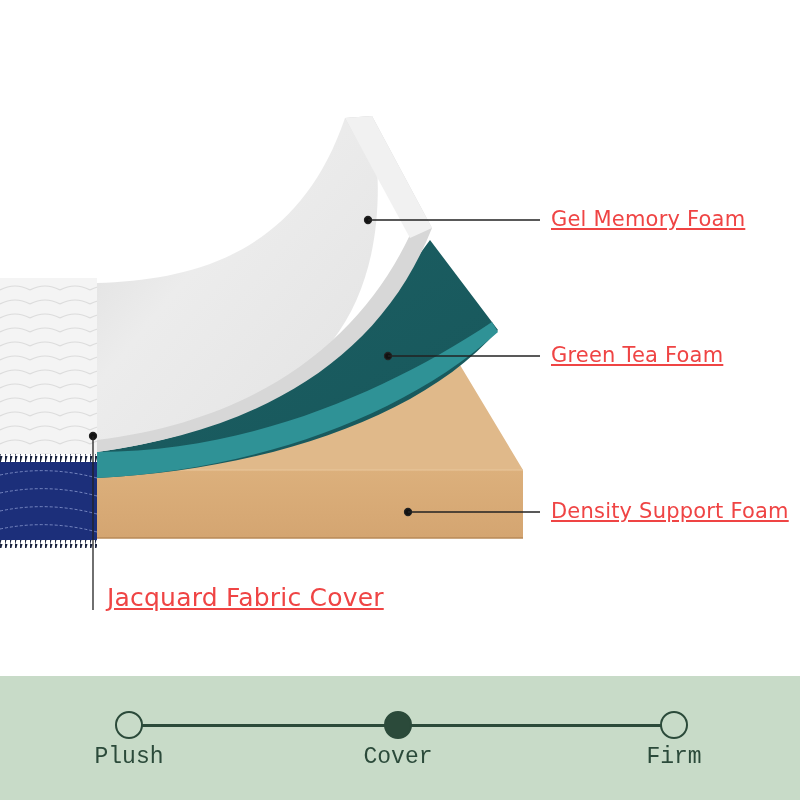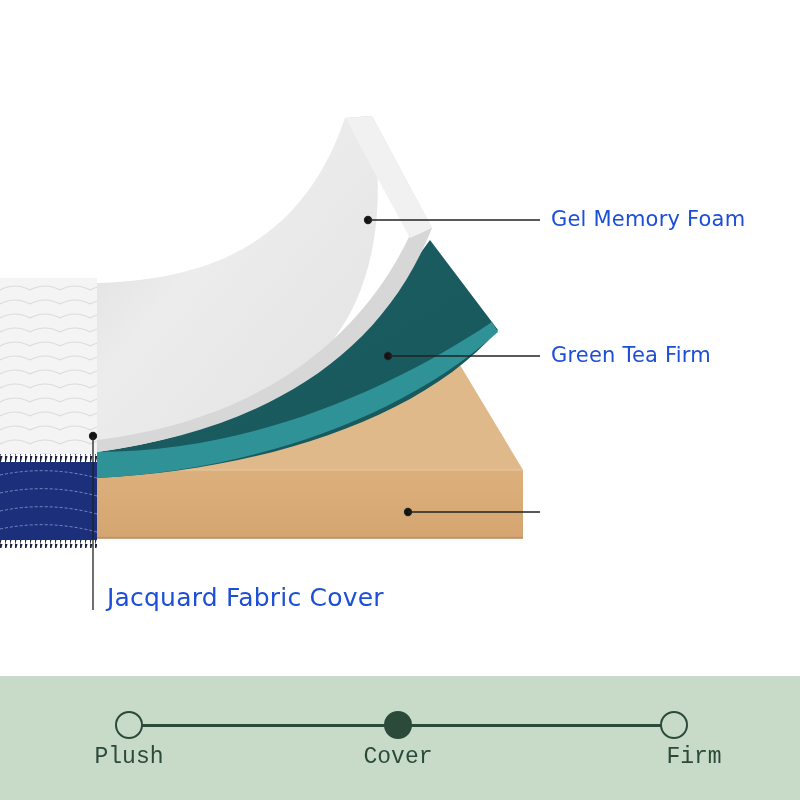--- a/index.html
+++ b/index.html
@@ -3,23 +3,24 @@
   <meta charset="utf-8">
   <style>
     * { margin: 0; padding: 0; box-sizing: border-box; }
     html, body { width: 800px; height: 800px; overflow: hidden; background: #ffffff; }
     body { position: relative; font-family: "DejaVu Sans", "Liberation Sans", sans-serif; }
     .stage { position: absolute; left: 0; top: 0; width: 800px; height: 680px; background: #ffffff; }
     .illustration { position: absolute; left: 0; top: 0; }
     .label {
       position: absolute;
       font-size: 21px;
-      color: #1d4ed8;
+      color: #ef4444;
       white-space: nowrap;
       letter-spacing: 0.2px;
+      text-decoration: underline;
     }
     .firmness {
       position: absolute; left: 0; top: 676px; width: 800px; height: 144px;
       background: #c8dbc8;
       font-family: Liberation Mono, monospace;
     }
     .scale-line {
       position: absolute; left: 129px; top: 48px; width: 545px; height: 3px;
       background: #2b4a3a;
     }
@@ -94,25 +95,26 @@
       <circle cx="388" cy="356" r="3.5"></circle>
       <line x1="388" y1="356" x2="540" y2="356"></line>
       <circle cx="408" cy="512" r="3.5"></circle>
       <line x1="408" y1="512" x2="540" y2="512"></line>
       <circle cx="93" cy="436" r="3.5"></circle>
       <line x1="93" y1="436" x2="93" y2="610"></line>
     </g>
   </svg>
 
   <div class="label" style="left:551px; top:207px;">Gel Memory Foam</div>
-  <div class="label" style="left:551px; top:343px;">Green Tea Firm</div>
+  <div class="label" style="left:551px; top:343px;">Green Tea Foam</div>
+  <div class="label" style="left:551px; top:499px;">Density Support Foam</div>
   <div class="label" style="left:107px; top:583px; font-size:25px;">Jacquard Fabric Cover</div>
 </div>
 
 <div class="firmness">
   <div class="scale-line"></div>
   <div class="scale-dot" style="left:115px;"></div>
   <div class="scale-dot active" style="left:384px;"></div>
   <div class="scale-dot" style="left:660px;"></div>
   <div class="scale-label" style="left:129px;">Plush</div>
   <div class="scale-label" style="left:398px;">Cover</div>
-  <div class="scale-label" style="left:694px;text-align:right;">Firm</div>
+  <div class="scale-label" style="left:674px;text-align:right;">Firm</div>
 </div>
 
 </body></html>

